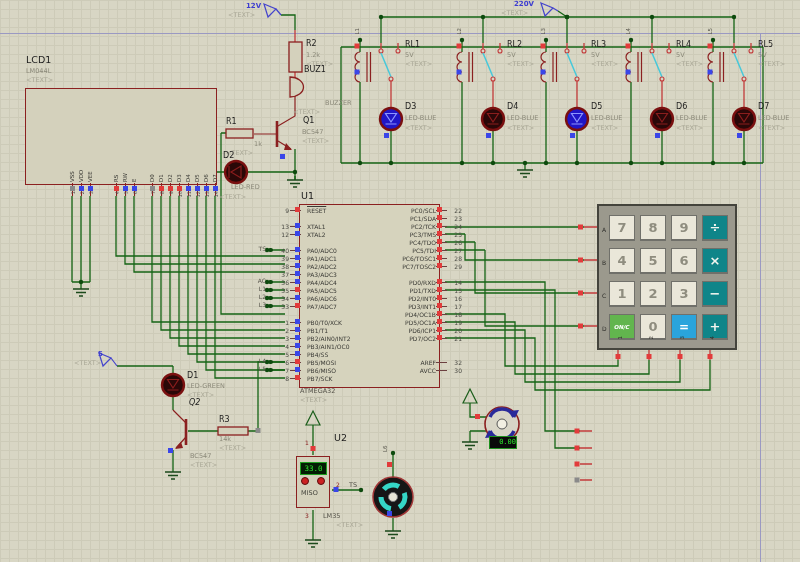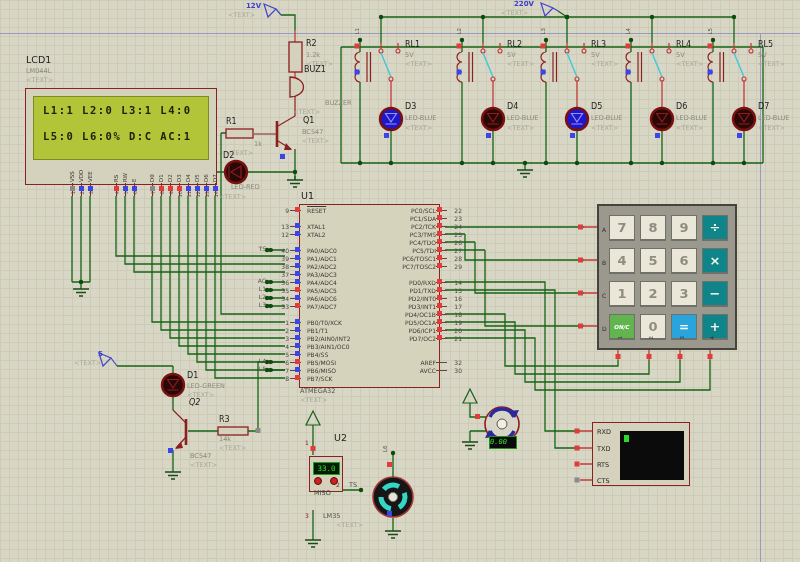--- a/index.html
+++ b/index.html
@@ -88,28 +88,28 @@
   .kprl span:nth-child(1){top:20px;} .kprl span:nth-child(2){top:53px;} .kprl span:nth-child(3){top:86px;} .kprl span:nth-child(4){top:119px;}
   .kpcl span{position:absolute;top:130px;font-size:5.5px;color:#2e2e2a;writing-mode:vertical-rl;transform:rotate(180deg);}
   .kpcl span:nth-child(1){left:18px;} .kpcl span:nth-child(2){left:49px;} .kpcl span:nth-child(3){left:80px;} .kpcl span:nth-child(4){left:110px;}
   
   #terminal{left:592px;top:422px;width:98px;height:64px;background:#d4d1bc;border:1.3px solid #8b2020;box-sizing:border-box;}
   #term-screen{position:absolute;left:27px;top:8px;width:64px;height:49px;background:#0b0b0b;}
   #term-cursor{position:absolute;left:4px;top:4px;width:5px;height:7px;background:#2bd82b;}
   .termpins span{position:absolute;left:4px;font-size:6.5px;color:#2a2a26;}
   .termpins span:nth-child(1){top:5px;} .termpins span:nth-child(2){top:22px;} .termpins span:nth-child(3){top:38px;} .termpins span:nth-child(4){top:54px;}
   
-  #u2-box{left:309px;top:456px;width:34px;height:36px;background:#d4d1bc;border:1.3px solid #8b2020;box-sizing:border-box;}
+  #u2-box{left:296px;top:456px;width:34px;height:52px;background:#d4d1bc;border:1.3px solid #8b2020;box-sizing:border-box;}
   #u2-disp{position:absolute;left:3px;top:5px;width:25px;height:11px;background:#041c04;border:1px solid #1f9f1f;
     color:#2ee02e;font-family:"DejaVu Sans Mono",monospace;font-size:7.5px;text-align:center;line-height:11px;}
   .u2btn{position:absolute;top:20px;width:6px;height:6px;border-radius:50%;background:#cc2222;border:1px solid #5a0d0d;cursor:pointer;}
   #u2-vout{position:absolute;left:4px;top:32px;font-size:6.5px;color:#44443c;}
   
   #mot-disp{left:489px;top:436px;width:26px;height:11px;background:#0a0a0a;border:1px solid #1d8f1d;
-    color:#2ee02e;font-family:"DejaVu Sans Mono",monospace;font-size:7px;text-align:left;line-height:11px;font-style:italic;}
+    color:#2ee02e;font-family:"DejaVu Sans Mono",monospace;font-size:7px;text-align:right;line-height:11px;}
   
   .rlabels{position:absolute;top:0;width:50px;font-size:6.5px;color:#8a8878;line-height:1;}
   .rlabels .rnet{position:absolute;left:-50px;top:28px;font-size:5.5px;color:#55534a;writing-mode:vertical-rl;transform:rotate(180deg);}
   .rlabels .rref{position:absolute;top:41px;font-size:8px;color:#1c1c1c;}
   .rlabels .rval{position:absolute;top:52px;}
   .rlabels .rtxt{position:absolute;top:61px;color:#a9a796;}
   .rlabels .lref{position:absolute;top:103px;font-size:8px;color:#1c1c1c;}
   .rlabels .lmod{position:absolute;top:115px;}
   .rlabels .ltxt{position:absolute;top:125px;color:#a9a796;}
 </style>
@@ -292,24 +292,20 @@
         <rect class="qr" x="574.5" y="445.5" width="5" height="5"></rect>
       <rect class="qr" x="574.5" y="461.5" width="5" height="5"></rect>
         <rect class="qg" x="574.5" y="477.5" width="5" height="5"></rect>
     </g>
   </svg>
 
   <div class="lb ref big abs" style="left:26px;top:55px;">LCD1</div>
   <div class="lb abs" style="left:26px;top:68px;">LM044L</div>
   <div class="lb txt abs" style="left:26px;top:77px;">&lt;TEXT&gt;</div>
   <div id="lcd-box" class="abs"></div>
-  <div id="lcd-screen" class="abs">
-    <span class="l1">L1:1 L2:0 L3:1 L4:0</span>
-    <span class="l2">L5:0 L6:0% D:C AC:1</span>
-  </div>
   <div id="lcd-pins" class="abs"><span class="lpin sq-g">
       <span class="plab">VSS</span>
       <span class="pst"></span>
       <span class="psq"></span>
       <span class="pnum">1</span>
     </span><span class="lpin sq-b">
       <span class="plab">VDD</span>
       <span class="pst"></span>
       <span class="psq"></span>
       <span class="pnum">2</span>
@@ -773,25 +769,14 @@
   <div class="lb redtx abs" style="left:336px;top:482px;">2</div>
   <div class="lb abs" style="left:349px;top:482px;color:#55534a;">TS</div>
   <div class="lb redtx abs" style="left:305px;top:513px;">3</div>
   <div class="lb abs" style="left:323px;top:513px;color:#55534a;">LM35</div>
   <div class="lb txt abs" style="left:336px;top:522px;">&lt;TEXT&gt;</div>
 
   <div class="lb rot abs" style="left:383px;top:438px;font-size:5.5px;color:#55534a;height:14px;">L6</div>
 
   <div id="mot-disp" class="abs">0.00</div>
 
-  <div id="terminal" class="abs">
-    <div class="termpins">
-        <span>RXD</span>
-        <span>TXD</span>
-        <span>RTS</span>
-        <span>CTS</span>
-      </div>
-    <div id="term-screen">
-      <div id="term-cursor"></div>
-    </div>
-  </div>
 
 </div>
 
 </body></html>

